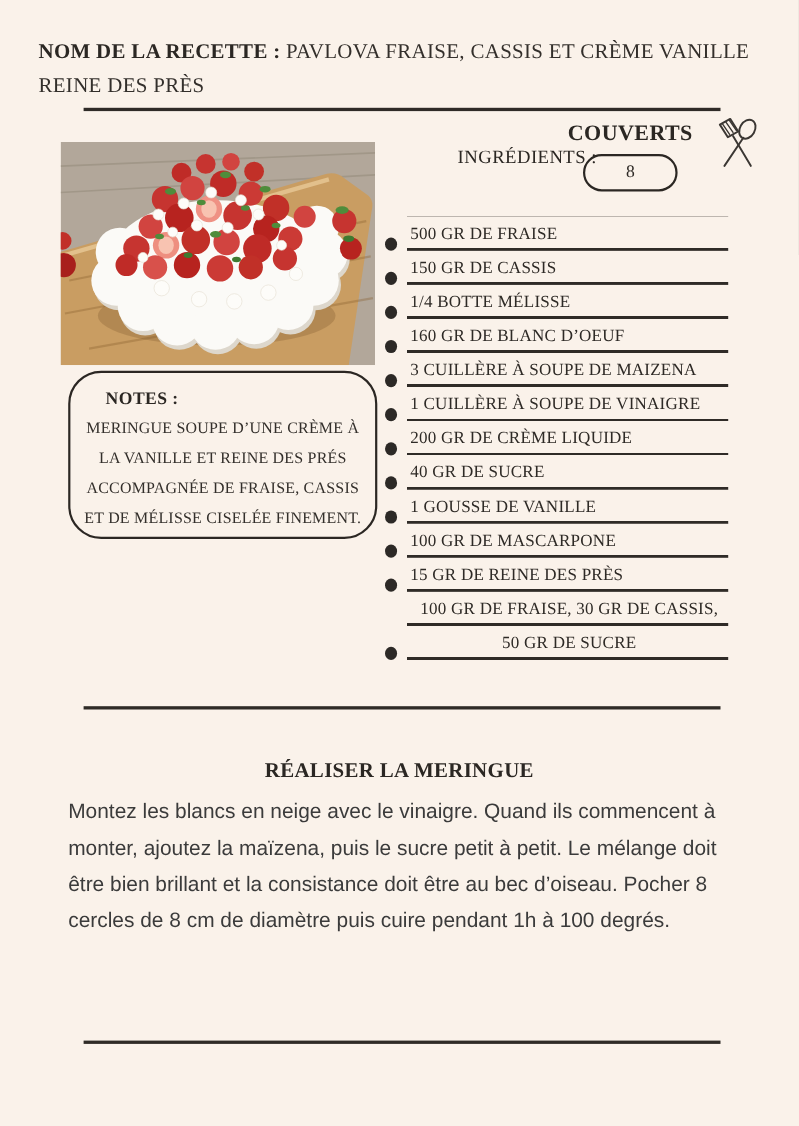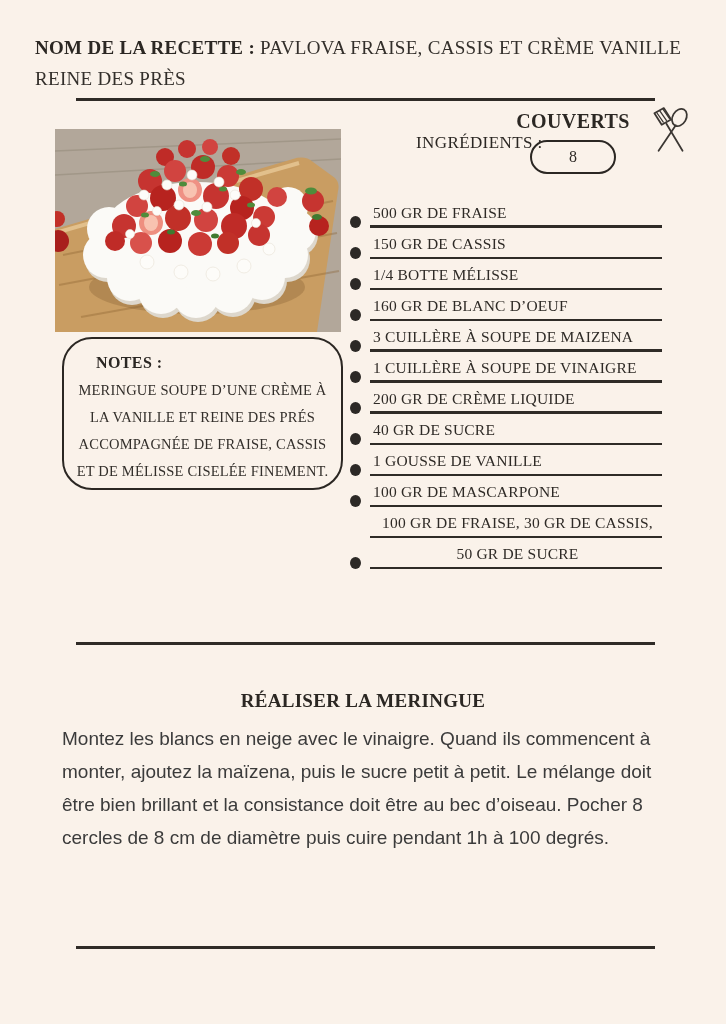--- a/index.html
+++ b/index.html
@@ -331,20 +331,24 @@
         <span class="txt">40 GR DE SUCRE</span>
       </li>
     <li class="ing">
         <span class="dot"></span>
         <span class="txt">1 GOUSSE DE VANILLE</span>
       </li>
     <li class="ing">
         <span class="dot"></span>
         <span class="txt">100 GR DE MASCARPONE</span>
       </li>
+    <li class="ing">
+        <span class="dot"></span>
+        <span class="txt">15 GR DE REINE DES PRÈS</span>
+      </li>
     <li class="ing wrap">
         <span class="dot"></span>
         <span class="txt">100 GR DE FRAISE, 30 GR DE CASSIS, 50 GR DE SUCRE</span>
       </li>
   </ul>
 
   <div class="notes-box">
     <div class="notes-head">NOTES :</div>
     <div class="notes-body">MERINGUE SOUPE D’UNE CRÈME À LA VANILLE ET REINE DES PRÉS ACCOMPAGNÉE DE FRAISE, CASSIS ET DE MÉLISSE CISELÉE FINEMENT.</div>
   </div>

